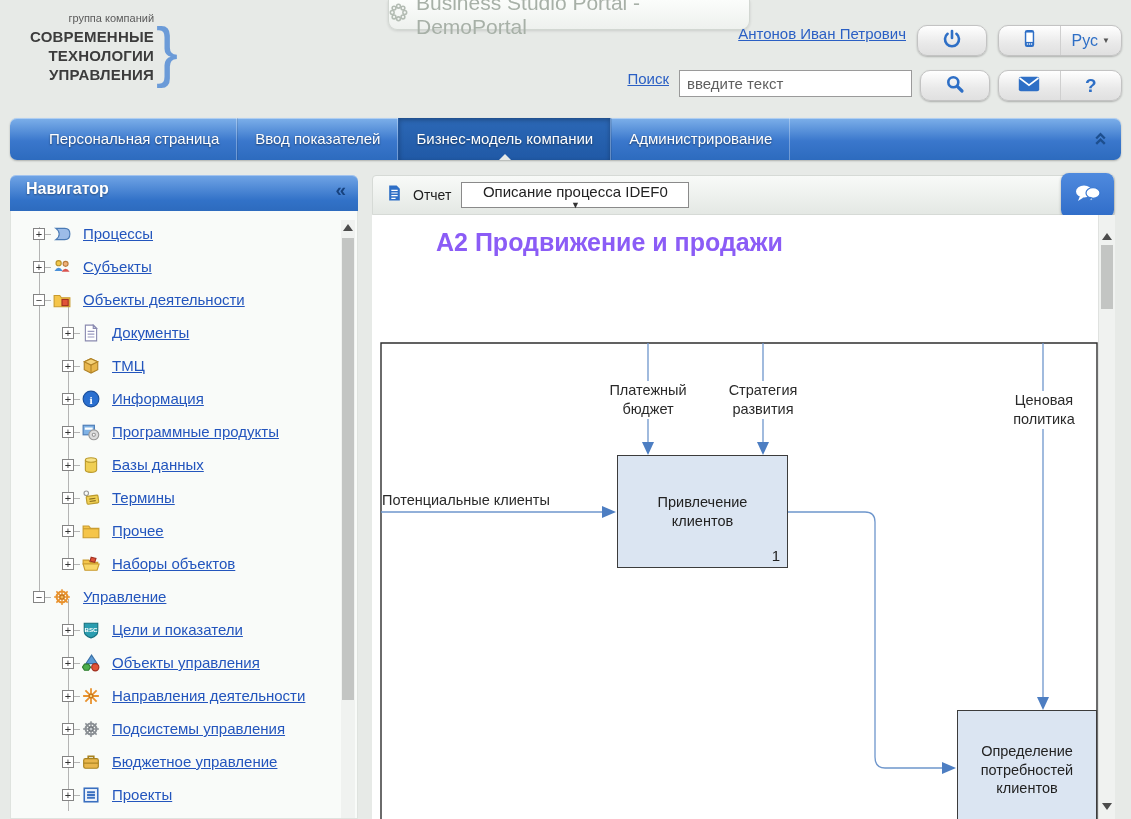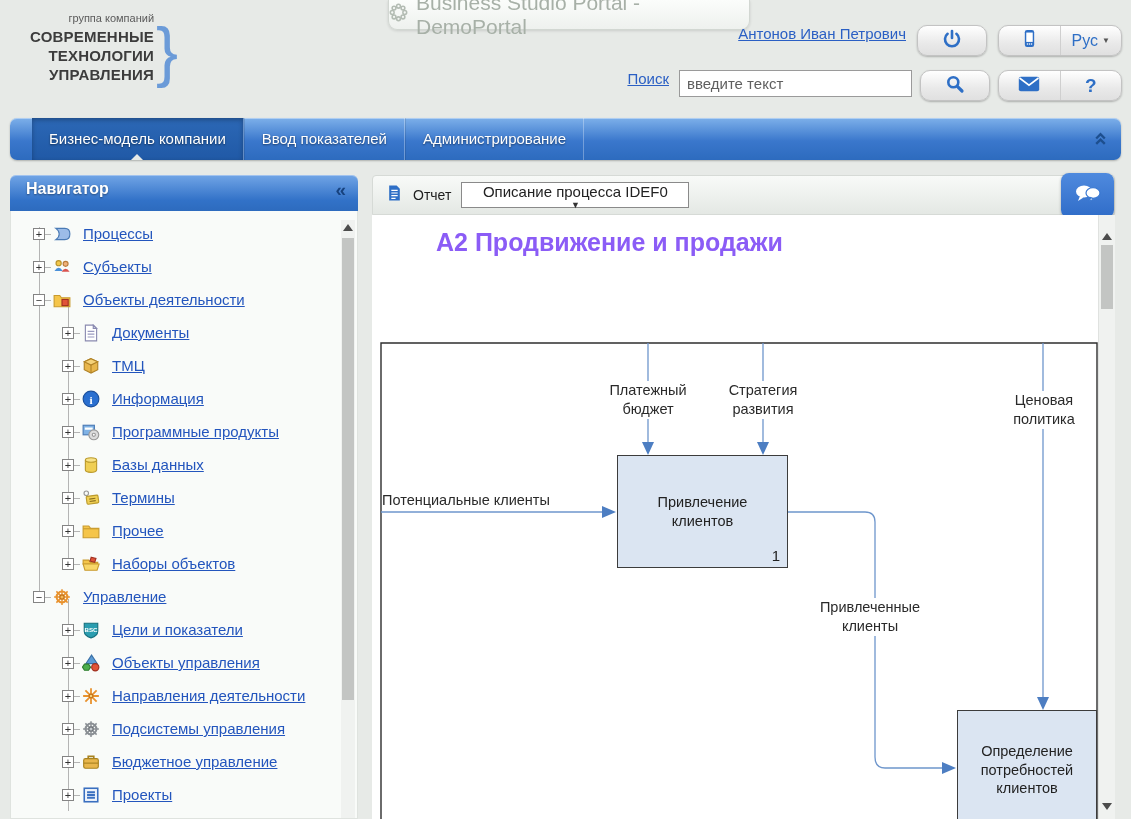--- a/index.html
+++ b/index.html
@@ -180,22 +180,23 @@
           </svg></span>
     </div>
     <div class="seg">
       <span class="q-mark">?</span>
     </div>
   </div>
 </div>
 
 <div class="navbar">
   <div class="nav-tabs">
+      <div class="nav-tab">Персональная страница</div>
+      <div class="nav-tab">Ввод показателей</div>
       <div class="nav-tab active">Бизнес-модель компании<span class="notch"></span></div>
-      <div class="nav-tab">Ввод показателей</div>
       <div class="nav-tab">Администрирование</div>
     </div>
   <div class="nav-collapse">
     <span><svg width="15" height="15" viewBox="0 0 14 14">
           <path d="M3 7 L7 3 L11 7 M3 12 L7 8 L11 12" fill="none" stroke="#1d4f8f" stroke-width="2.2"></path>
         </svg></span>
   </div>
 </div>
 
 <div class="navigator-header">
@@ -412,21 +413,20 @@
         </g>
         <g stroke="#3c3c3c" stroke-width="1.2">
           <path d="M246 259 L264 241"></path>
           <path d="M586 514 L604 496"></path>
         </g>
       </svg>
       <div class="arrow-label" style="left:226px; top:166px; width:100px;">Платежный бюджет</div>
       <div class="arrow-label" style="left:620px; top:176px; width:104px;">Ценовая политика</div>
       <div class="arrow-label" style="left:341px; top:166px; width:100px;">Стратегия развития</div>
       <div class="arrow-label" style="left:10px; top:276px; width:190px; text-align:left;">Потенциальные клиенты</div>
-      <div class="arrow-label" style="left:438px; top:383px; width:120px;">Привлеченные клиенты</div>
       <div class="idef-box" style="left:245px; top:240px; width:171px; height:113px;">
         <span style="width:110px;">Привлечение клиентов</span>
         <span class="box-num">1</span>
       </div>
       <div class="idef-box" style="left:585px; top:495px; width:140px; height:120px;">
         <span style="width:114px;">Определение потребностей клиентов</span>
       </div>
     </div>
     <div class="content-scrollbar">
       <div class="arr-up cs-up"></div>

